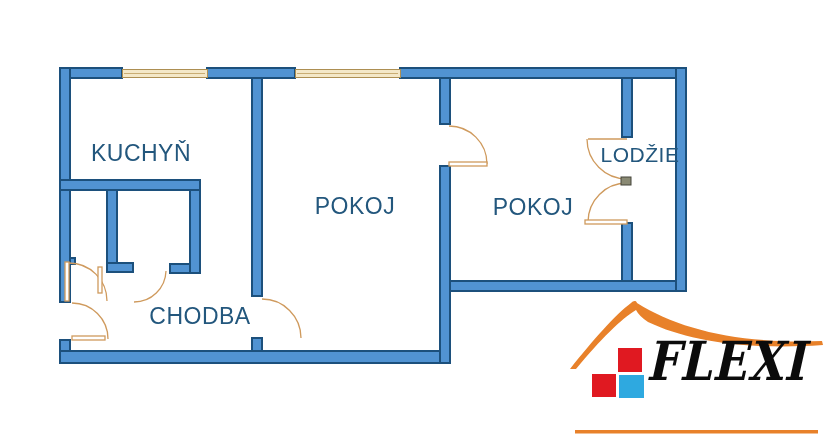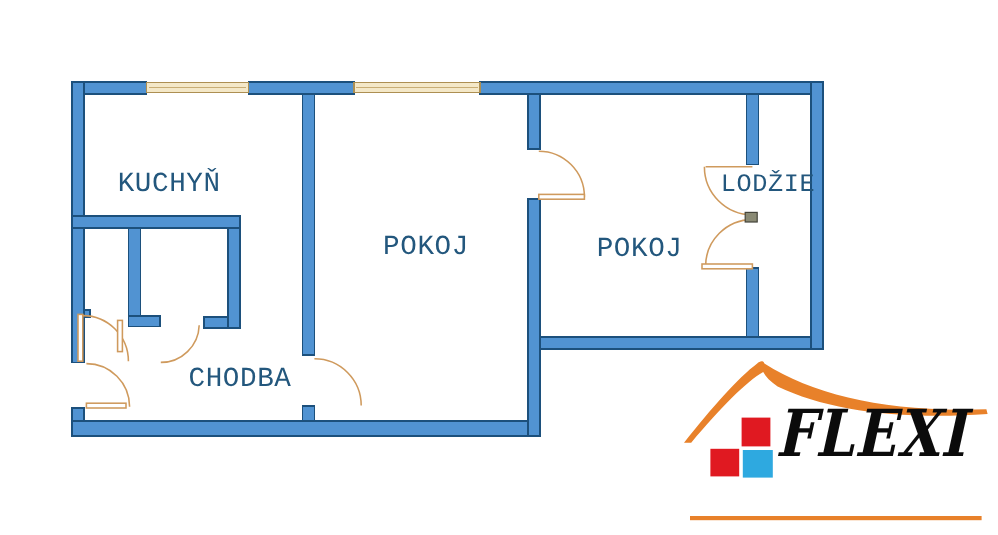--- a/index.html
+++ b/index.html
@@ -11,21 +11,21 @@
     font-family:"Liberation Sans", sans-serif;
   }
   #plan-svg{position:absolute;left:0;top:0;}
   .room-label{
     position:absolute;
     transform:translate(-50%,-50%);
     font-size:23px;
     letter-spacing:0.5px;
     color:#23577d;
     white-space:nowrap;
-    font-family:Liberation Mono, monospace;
+    font-family:Liberation Sans, sans-serif;
   }
   .room-label.small{font-size:21px;}
   #logo-flexi{
     position:absolute;
     left:652px;top:334px;
     font-family:"DejaVu Serif", serif;
     font-style:italic;
     font-weight:bold;
     font-size:54px;
     line-height:1;

